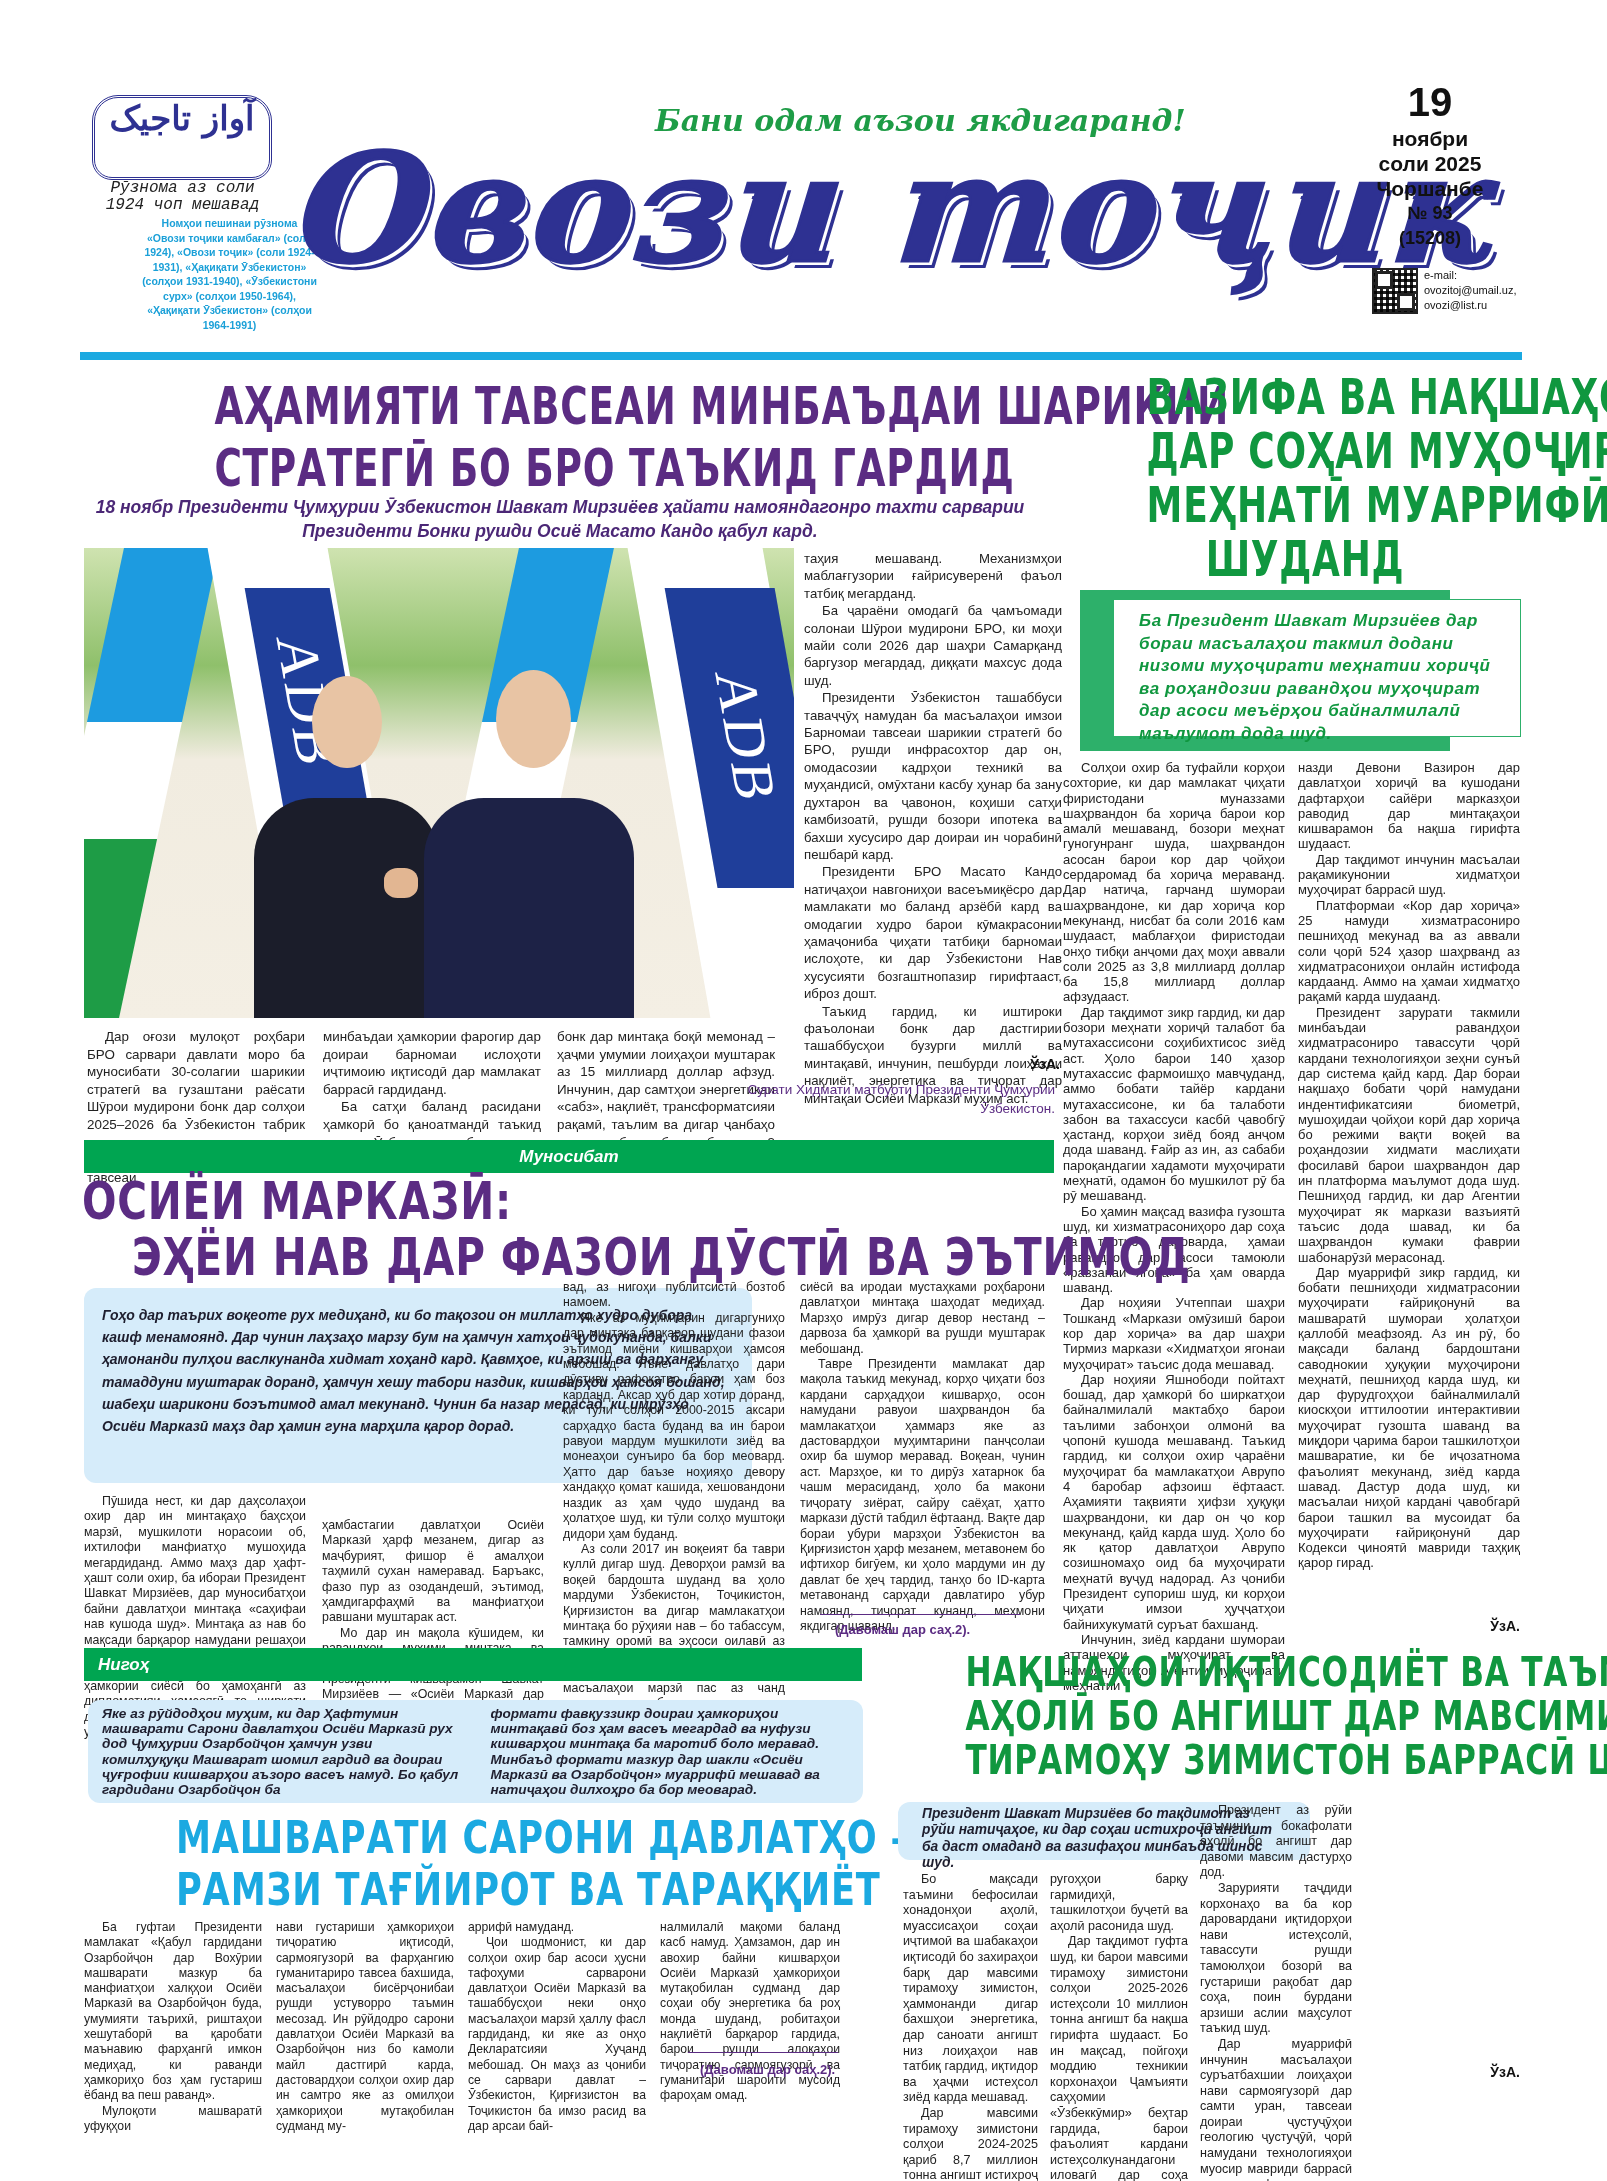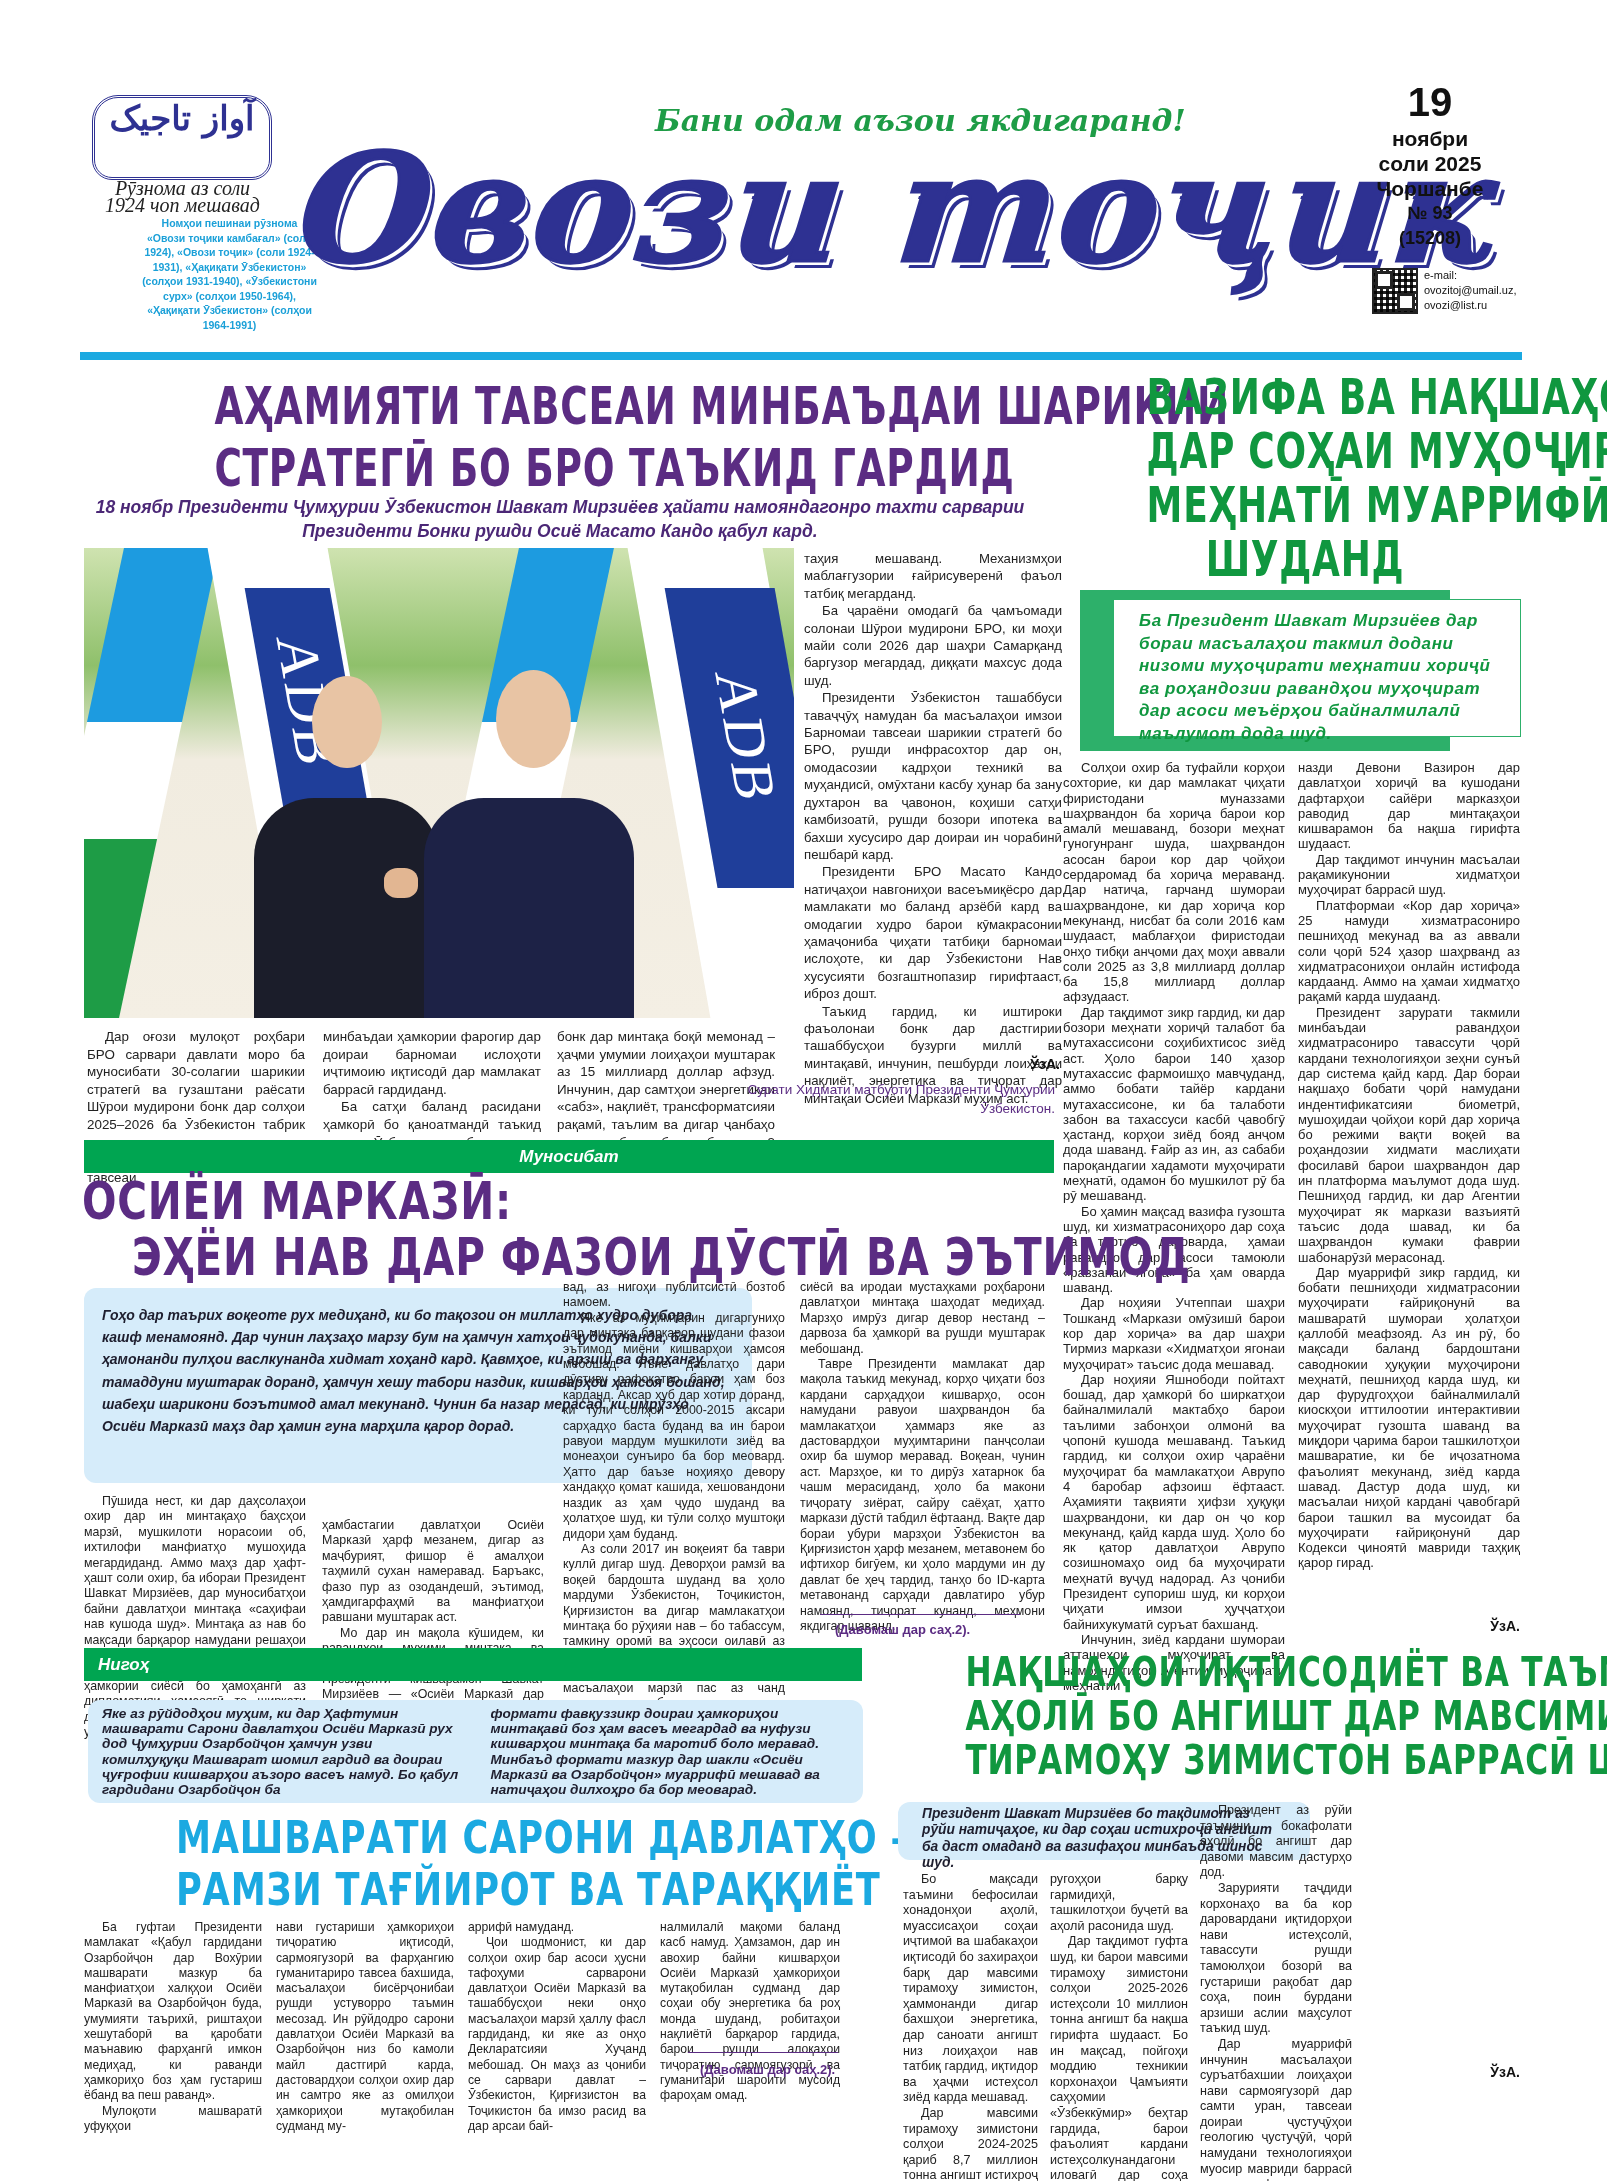--- a/index.html
+++ b/index.html
@@ -3,21 +3,21 @@
 <meta charset="utf-8">
 <style>
   * { box-sizing: border-box; margin: 0; padding: 0; }
   html, body { width: 1607px; height: 2181px; background: #ffffff; overflow: hidden; }
   body { position: relative; font-family: "Liberation Sans", sans-serif; color: #222; }
   .abs { position: absolute; }
 
   
   .logo-box { left: 92px; top: 95px; width: 180px; height: 85px; border: 3px double #2e3192; border-radius: 26px 26px 20px 20px; display:flex; align-items:flex-start; justify-content:center; }
   .logo-arabic { font-family: "DejaVu Serif", serif; font-size: 34px; color: #2e3192; font-weight: bold; }
-  .est { left: 95px; top: 180px; width: 175px; text-align:center; font-family: Liberation Serif, serif; font-style: italic; font-size: 20px; line-height: 17px; color:#222; }
+  .est { left: 95px; top: 180px; width: 175px; text-align:center; font-family: Liberation Mono, monospace; font-style: italic; font-size: 16px; line-height: 17px; color:#222; }
   .history { left: 95px; top: 216px; width: 175px; text-align:center; font-family: "Liberation Sans Narrow","Liberation Sans", sans-serif; font-weight:bold; font-size: 10.5px; line-height: 14.5px; color:#1ba0d8;margin-left:47px; }
   .title-big { left: 300px; top: 118px; width: 980px; height: 200px; font-family: "DejaVu Serif", serif; font-style: italic; font-weight: bold; font-size: 150px; line-height: 180px; color: #2e3192; letter-spacing: 2px; -webkit-text-stroke: 3px #2e3192; text-shadow: 0 0 0 #fff, 4px 4px 0 #fff, 7px 7px 0 #2e3192; white-space: nowrap; transform: skewX(-6deg); }
   .slogan { left: 655px; top: 103px; width: 600px; font-family: "DejaVu Serif", serif; font-style: italic; font-weight: bold; font-size: 30px; color: #1e9c46; white-space: nowrap; }
   .dateblock { left: 1350px; top: 78px; width: 160px; text-align:center; font-weight:bold; color:#111; }
   .date-day { font-size: 40px; line-height: 48px; }
   .date-line { font-size: 21px; line-height: 25px; }
   .date-line.small { font-size: 18px; }
   .qr { left: 1372px; top: 268px; width: 46px; height: 46px; background:
       repeating-linear-gradient(0deg,#222 0 3px,#fff 3px 6px),
       repeating-linear-gradient(90deg,#222 0 3px,#fff 3px 6px); background-blend-mode: multiply; border:2px solid #222; }

